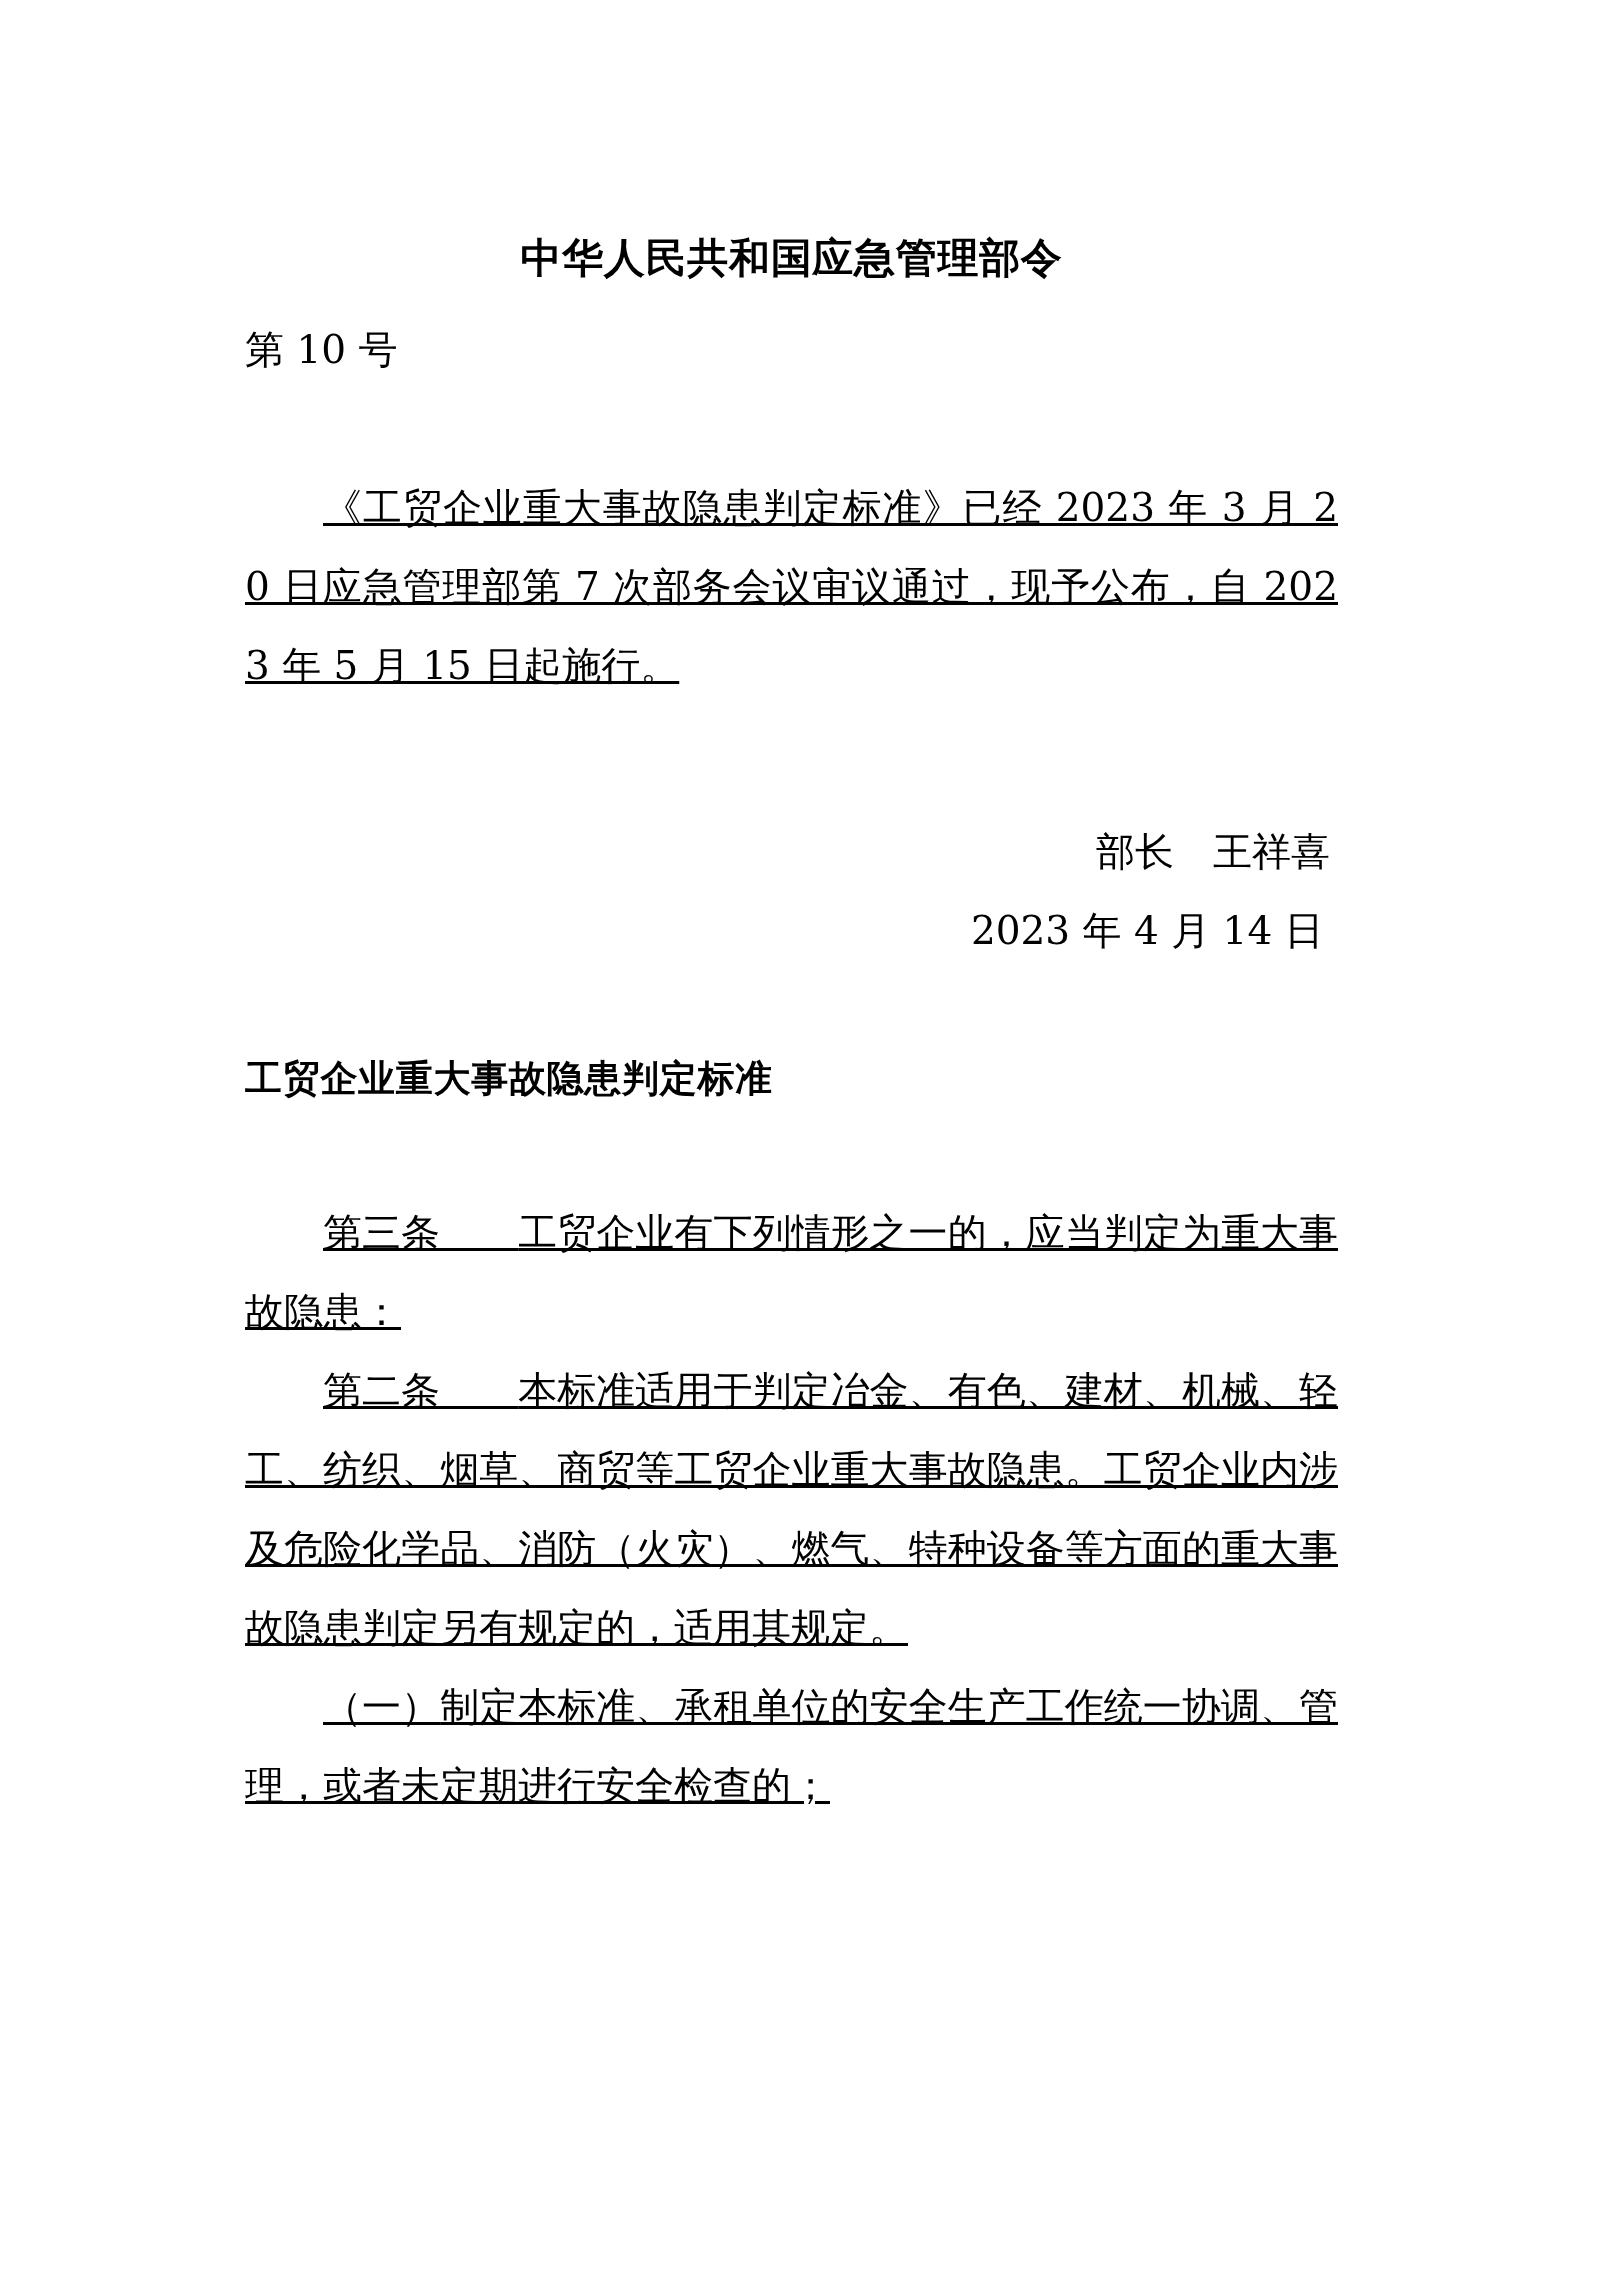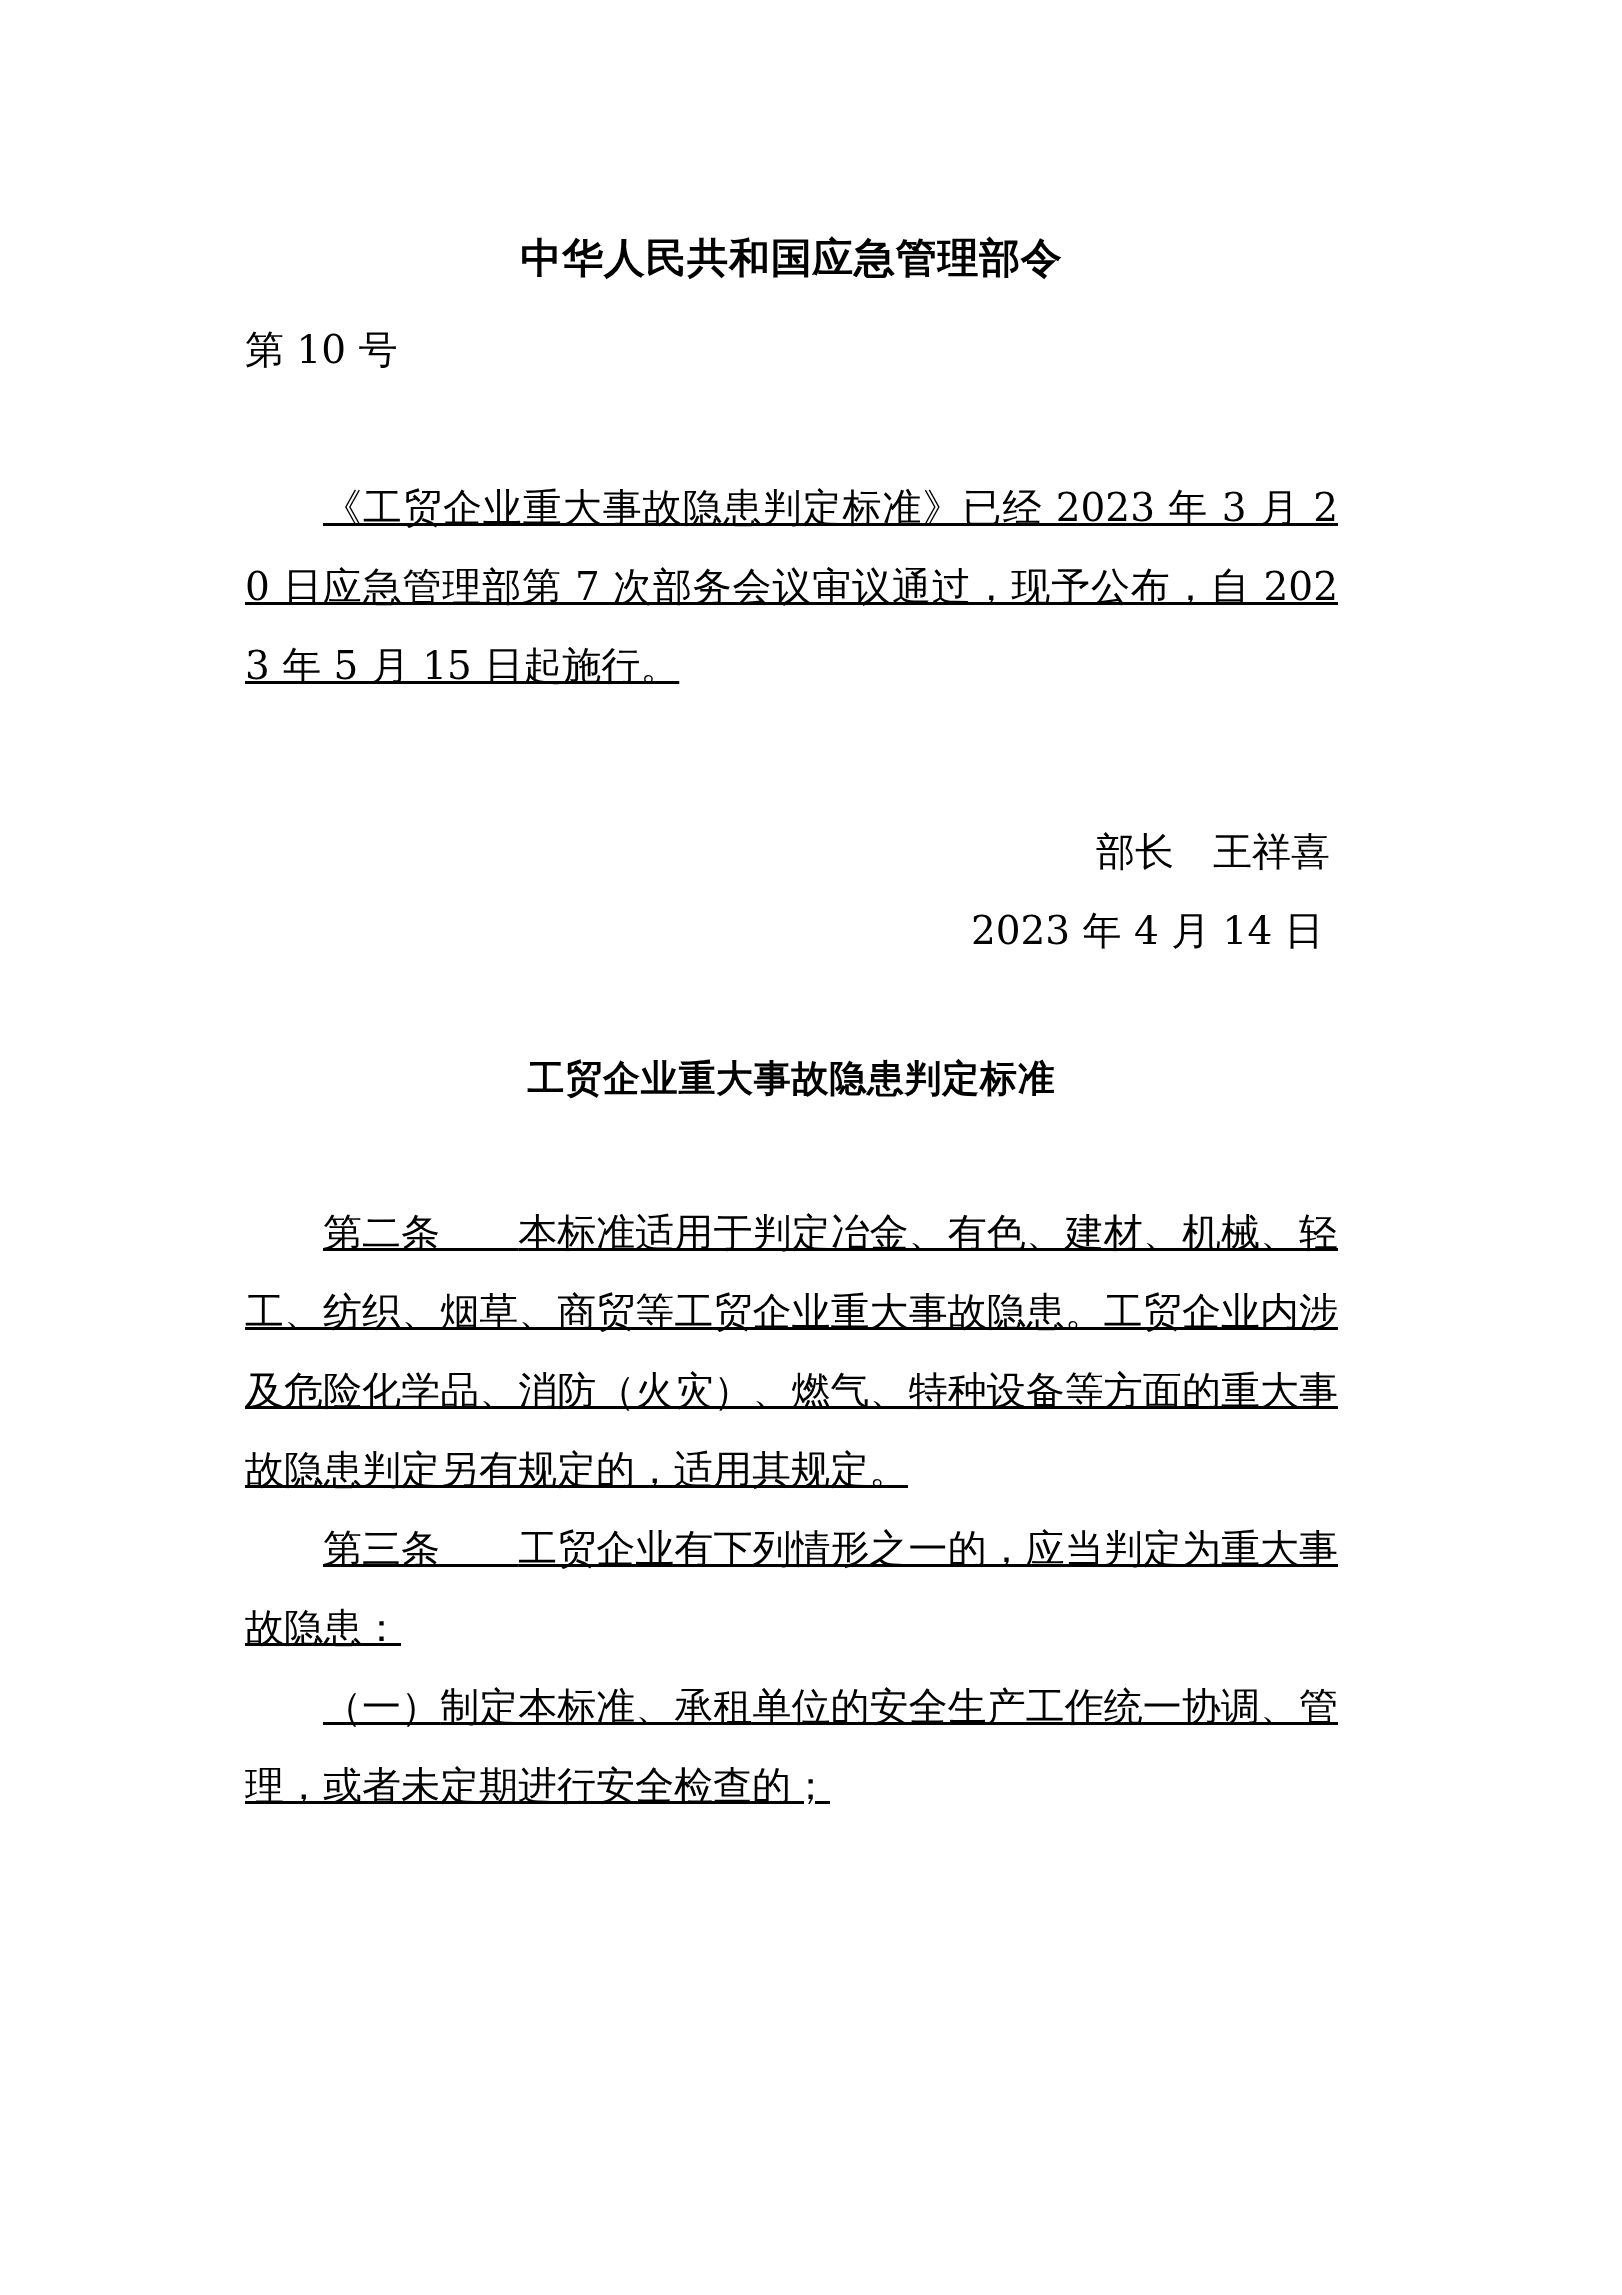--- a/index.html
+++ b/index.html
@@ -50,21 +50,21 @@
   .sig-line {
     padding-right: 7.9px;
   }
   .sig-date {
     padding-right: 14.4px;
   }
   .standard-title {
     margin: 69px 0 0 0;
     font-size: 37px;
     font-weight: bold;
-    text-align: center;
+    text-align: left;
     line-height: 79px;
     letter-spacing: 0.7px;
   }
   .articles {
     margin-top: 75px;
   }
 </style>
 </head>
 <body>
 
@@ -82,25 +82,25 @@
     </div>
     <div class="sig-date">2023 年 4 月 14 日</div>
   </div>
 
   <h2 class="standard-title">工贸企业重大事故隐患判定标准</h2>
 
   <div class="articles">
 
 
     <p class="para">
-      <span>第二条　　</span><span>本标准适用于判定冶金、有色、建材、机械、轻工、纺织、烟草、商贸等工贸企业重大事故隐患。工贸企业内涉及危险化学品、消防（火灾）、燃气、特种设备等方面的重大事故隐患判定另有规定的，适用其规定。</span>
+      <span>第三条　　</span><span>工贸企业有下列情形之一的，应当判定为重大事故隐患：</span>
     </p>
 
     <p class="para">
-      <span>第三条　　</span><span>工贸企业有下列情形之一的，应当判定为重大事故隐患：</span>
+      <span>第二条　　</span><span>本标准适用于判定冶金、有色、建材、机械、轻工、纺织、烟草、商贸等工贸企业重大事故隐患。工贸企业内涉及危险化学品、消防（火灾）、燃气、特种设备等方面的重大事故隐患判定另有规定的，适用其规定。</span>
     </p>
 
     <p class="para">
       <span>（一）</span><span>制定本标准、承租单位的安全生产工作统一协调、管理，或者未定期进行安全检查的；</span>
     </p>
 
   </div>
 
 </div>
 

